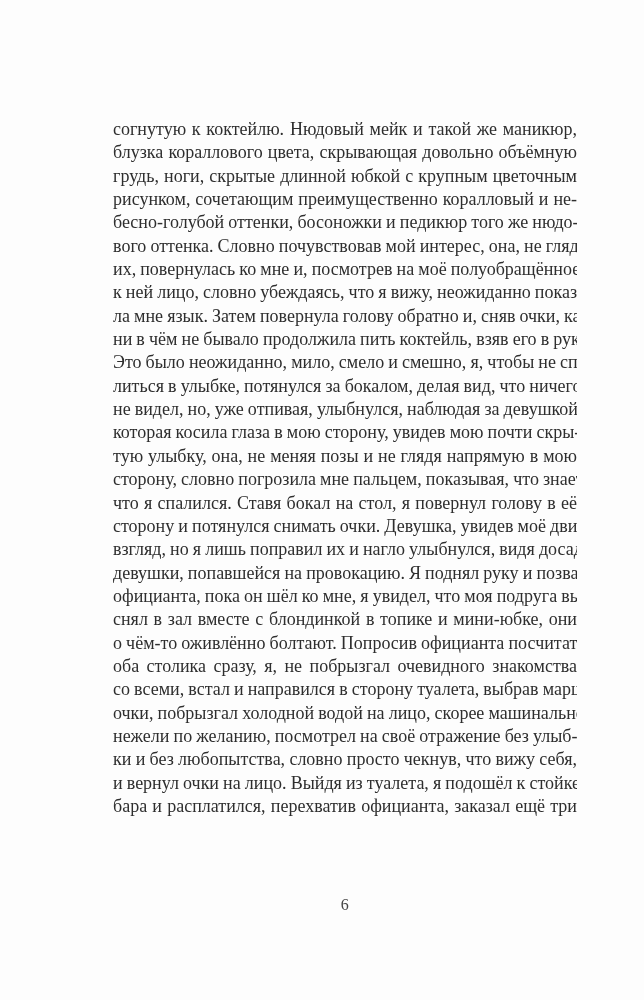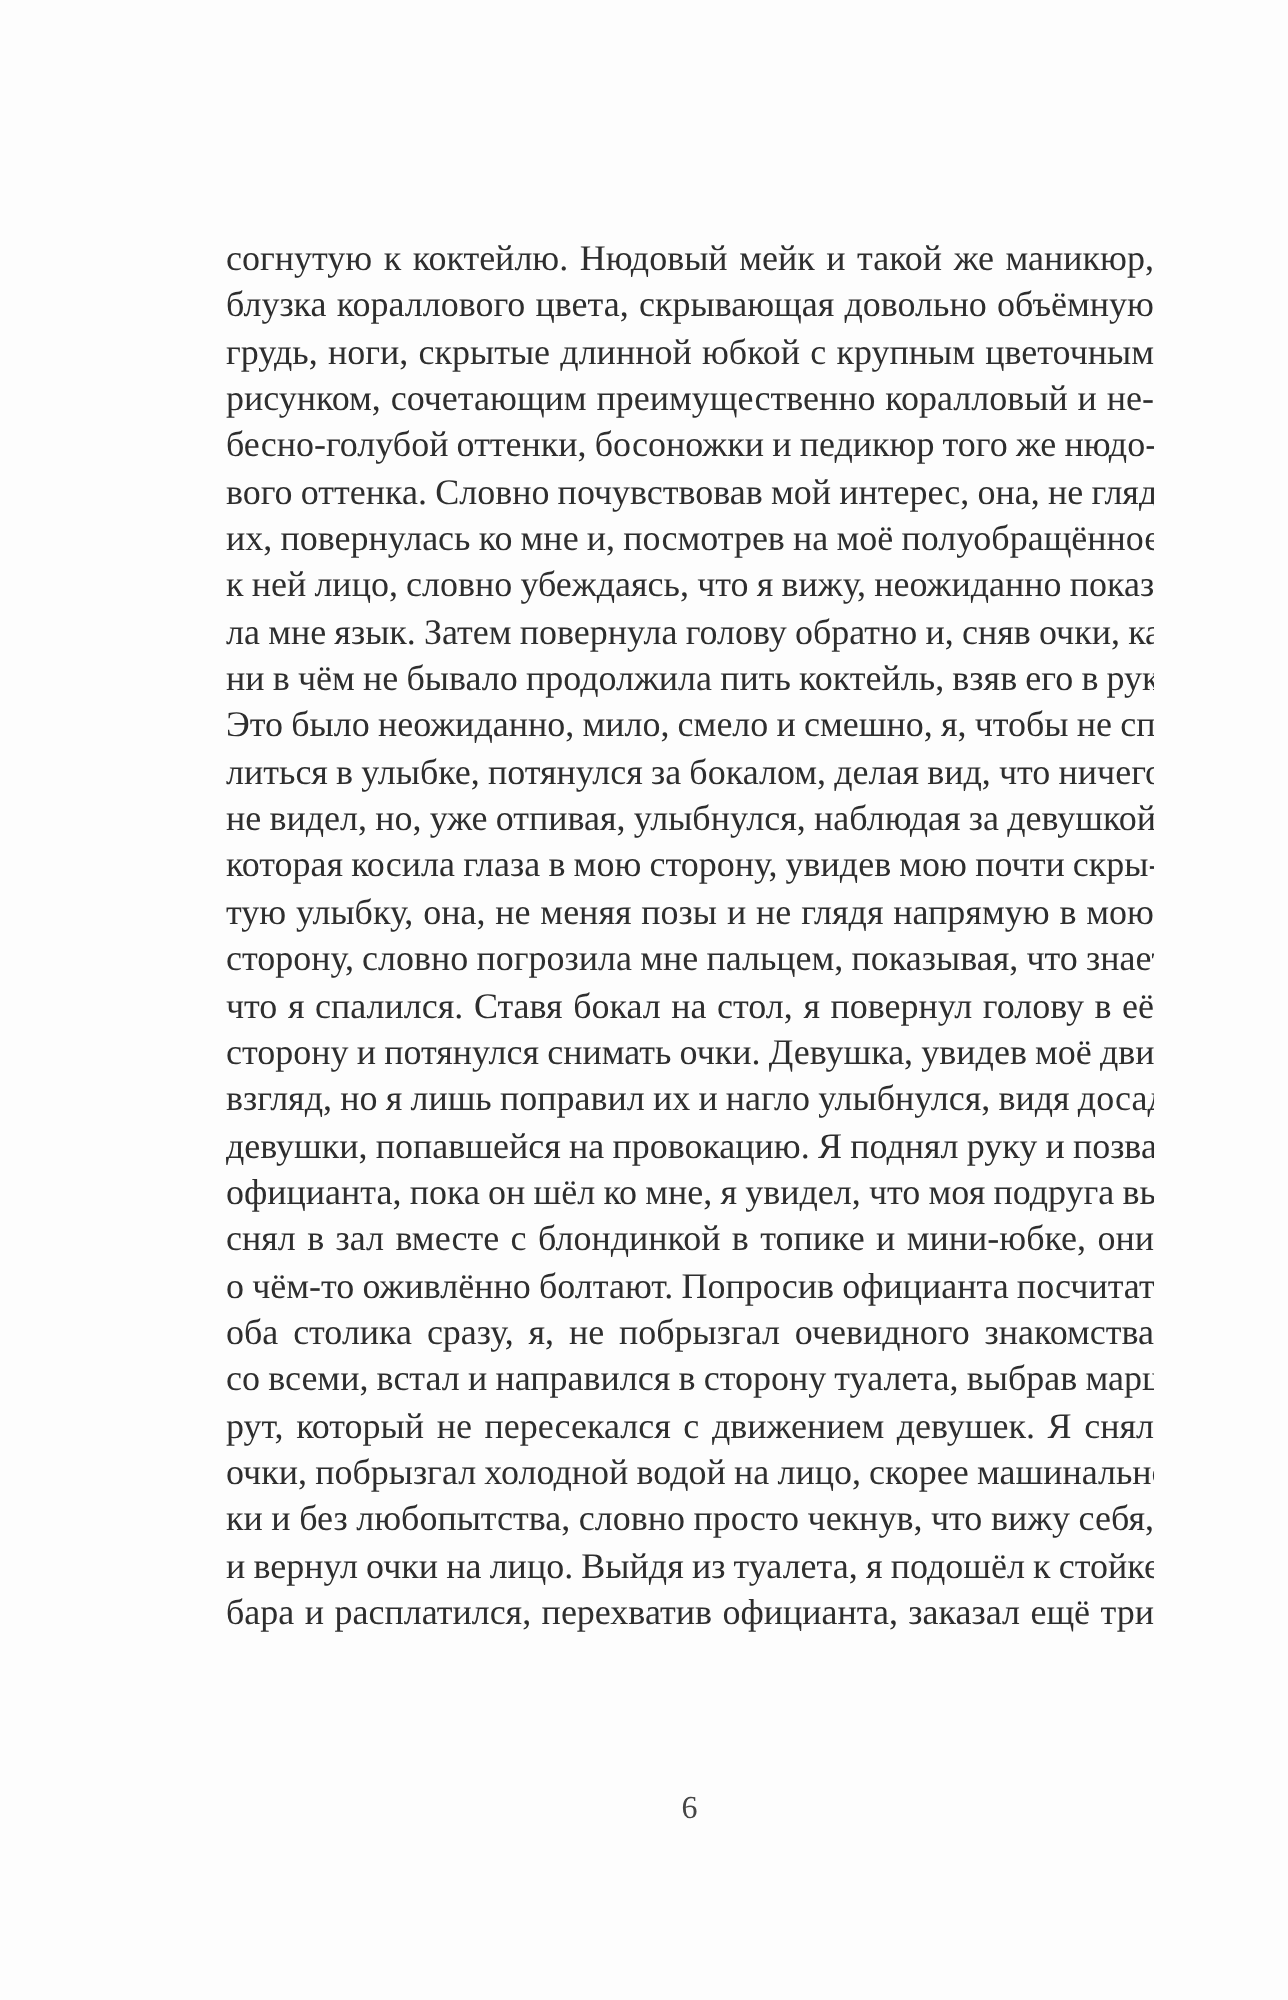--- a/index.html
+++ b/index.html
@@ -67,20 +67,20 @@
       <div class="line">сторону, словно погрозила мне пальцем, показывая, что знает,</div>
       <div class="line">что я спалился. Ставя бокал на стол, я повернул голову в её</div>
       <div class="line">сторону и потянулся снимать очки. Девушка, увидев моё дви-</div>
       <div class="line">взгляд, но я лишь поправил их и нагло улыбнулся, видя досаду</div>
       <div class="line">девушки, попавшейся на провокацию. Я поднял руку и позвал</div>
       <div class="line">официанта, пока он шёл ко мне, я увидел, что моя подруга вы-</div>
       <div class="line">снял в зал вместе с блондинкой в топике и мини-юбке, они</div>
       <div class="line">о чём-то оживлённо болтают. Попросив официанта посчитать</div>
       <div class="line">оба столика сразу, я, не побрызгал очевидного знакомства</div>
       <div class="line">со всеми, встал и направился в сторону туалета, выбрав марш-</div>
-      <div class="line">рут, который не пересекался с движением девушек. Я снял</div>
       <div class="line">очки, побрызгал холодной водой на лицо, скорее машинально,</div>
+      <div class="line">нежели по желанию, посмотрел на своё отражение без улыб-</div>
       <div class="line">ки и без любопытства, словно просто чекнув, что вижу себя,</div>
       <div class="line">и вернул очки на лицо. Выйдя из туалета, я подошёл к стойке</div>
       <div class="line">бара и расплатился, перехватив официанта, заказал ещё три</div>
     </div>
   <div class="page-number">6</div>
 </div>
 
 </body></html>

